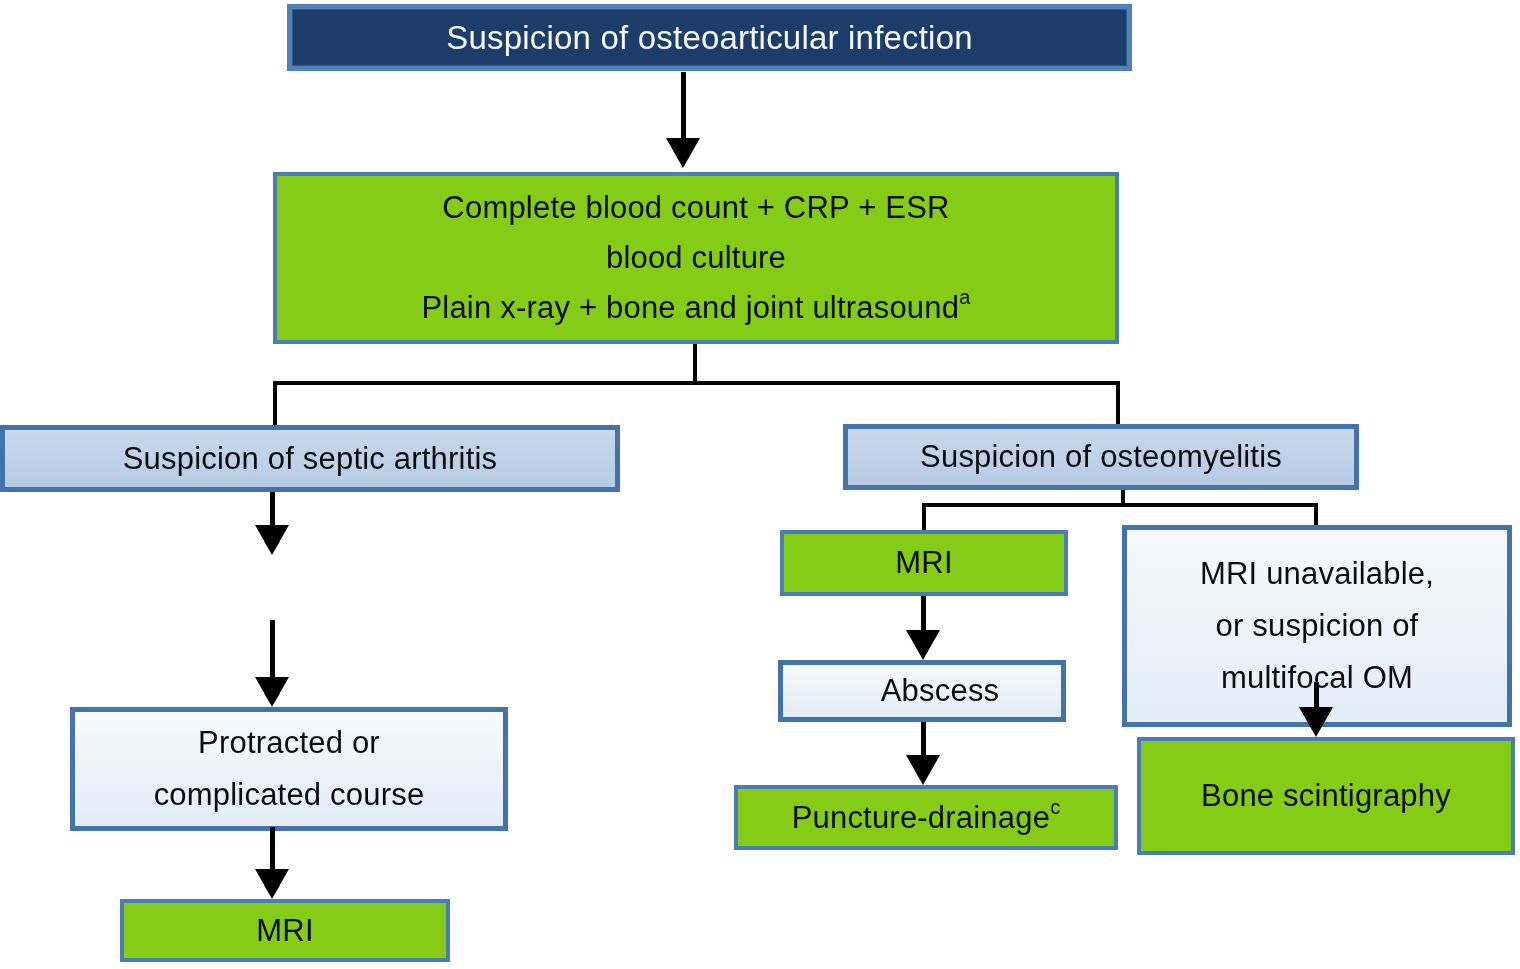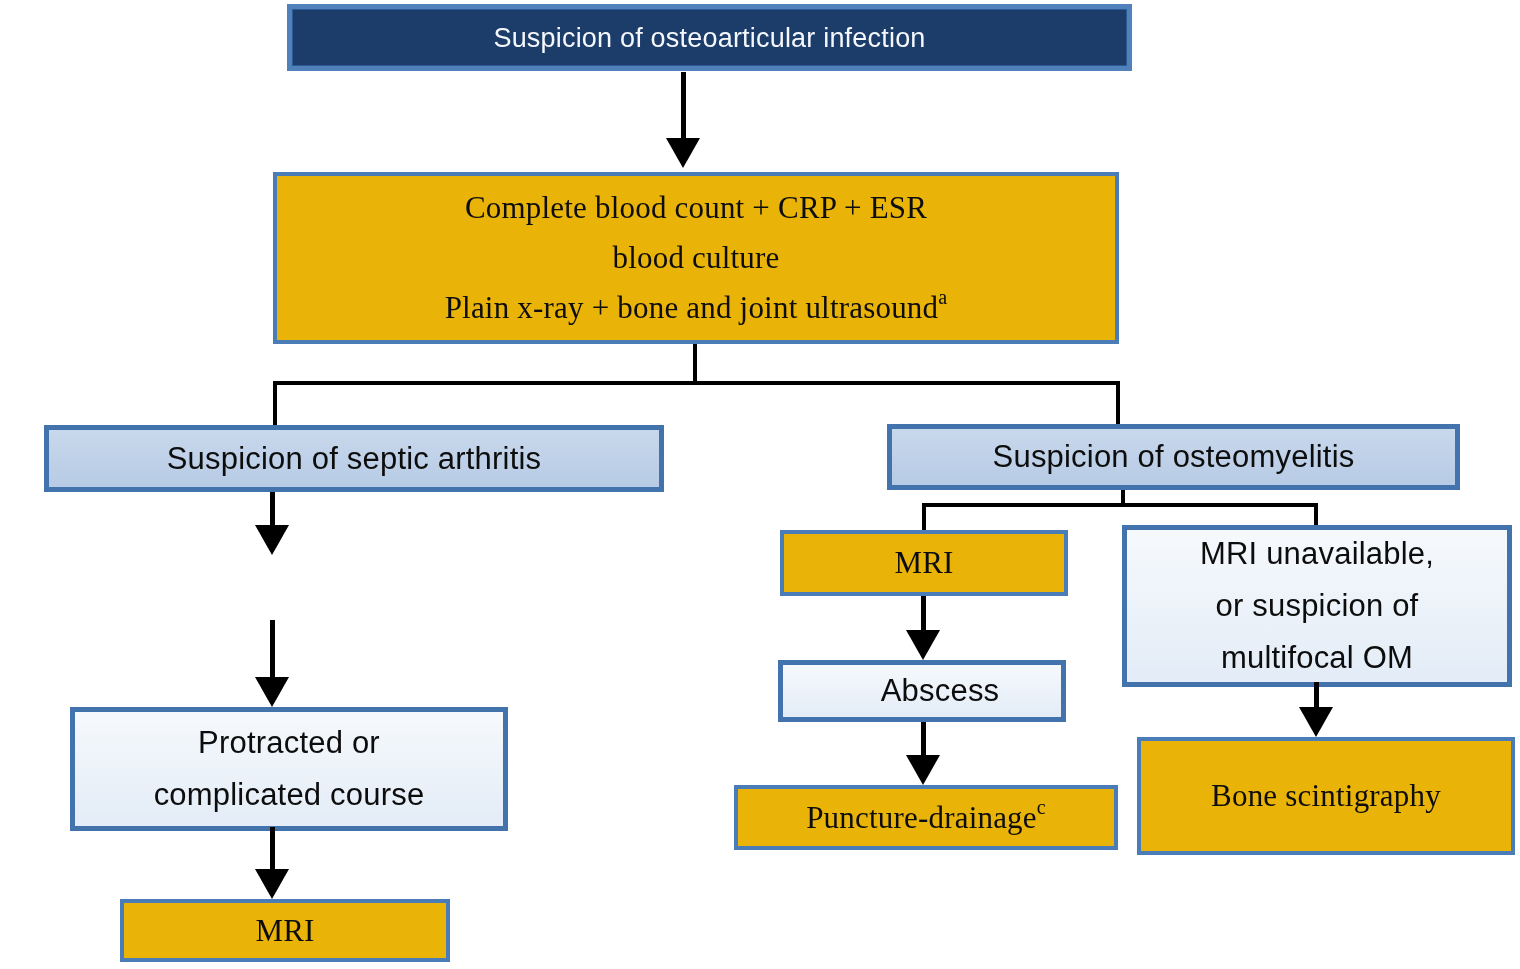--- a/index.html
+++ b/index.html
@@ -29,32 +29,30 @@
     font-size: 20px;
     line-height: 0;
     vertical-align: 14px;
   }
   
   .navy {
     background: #1c3c69;
     border: 5px solid #5081ba;
     box-shadow: 0 0 0 1px #2d5a94 inset;
     color: #f5f8fc;
-    font-size: 27px;
+    font-size: 33px;
   }
   .yellow {
-    background: #eab308;
+    background: #84cc16;
     border: 4px solid #4a7cb8;
-    font-family: Liberation Serif, serif;
   }
   .blue {
     background: #c0d2e9;
     background: linear-gradient(#c8d8ec, #b7cbe5);
     border: 5px solid #4273ac;
-    margin-left: 44px;
   }
   .lightblue {
     background: linear-gradient(#f6f9fc, #e3ecf7);
     border: 5px solid #4273ac;
   }
   
   .cline {
     position: absolute;
     background: #000000;
   }
@@ -106,21 +104,21 @@
     <span class="line">complicated course</span>
   </div>
 
   <div class="cline" style="left:270px; top:827px; width:5px; height:44px;"></div>
   <div class="ahead" style="left:255px; top:869px;"></div>
 
   <div class="node yellow" style="left:120px; top:899px; width:330px; height:63px;">
     <span class="line">MRI</span>
   </div>
 
-  <div class="node blue" style="left:843px; top:424px; width:573px; height:66px;">
+  <div class="node blue" style="left:843px; top:424px; width:516px; height:66px;">
     <span class="line">Suspicion of osteomyelitis</span>
   </div>
 
   <div class="cline" style="left:1121px; top:490px; width:4px; height:17px;"></div>
   <div class="cline" style="left:922px; top:503px; width:396px; height:4px;"></div>
   <div class="cline" style="left:922px; top:503px; width:4px; height:27px;"></div>
   <div class="cline" style="left:1314px; top:503px; width:4px; height:22px;"></div>
 
   <div class="node yellow" style="left:780px; top:530px; width:288px; height:66px;">
     <span class="line">MRI</span>
@@ -133,21 +131,21 @@
     <span class="line">Abscess</span>
   </div>
 
   <div class="cline" style="left:921px; top:722px; width:5px; height:35px;"></div>
   <div class="ahead" style="left:906px; top:755px;"></div>
 
   <div class="node yellow" style="left:734px; top:785px; width:384px; height:65px;">
     <span class="line"><span>Puncture-drainage</span><sup class="fnote">c</sup></span>
   </div>
 
-  <div class="node lightblue" style="left:1122px; top:525px; width:390px; height:162px; line-height:52px;">
+  <div class="node lightblue" style="left:1122px; top:525px; width:390px; height:202px; line-height:52px;">
     <span class="line">MRI unavailable,</span>
     <span class="line">or suspicion of</span>
     <span class="line">multifocal OM</span>
   </div>
 
   <div class="cline" style="left:1314px; top:682px; width:5px; height:28px;"></div>
   <div class="ahead" style="left:1299px; top:707px;"></div>
 
   <div class="node yellow" style="left:1137px; top:737px; width:378px; height:118px;text-align:center;">
     <span class="line">Bone scintigraphy</span>

